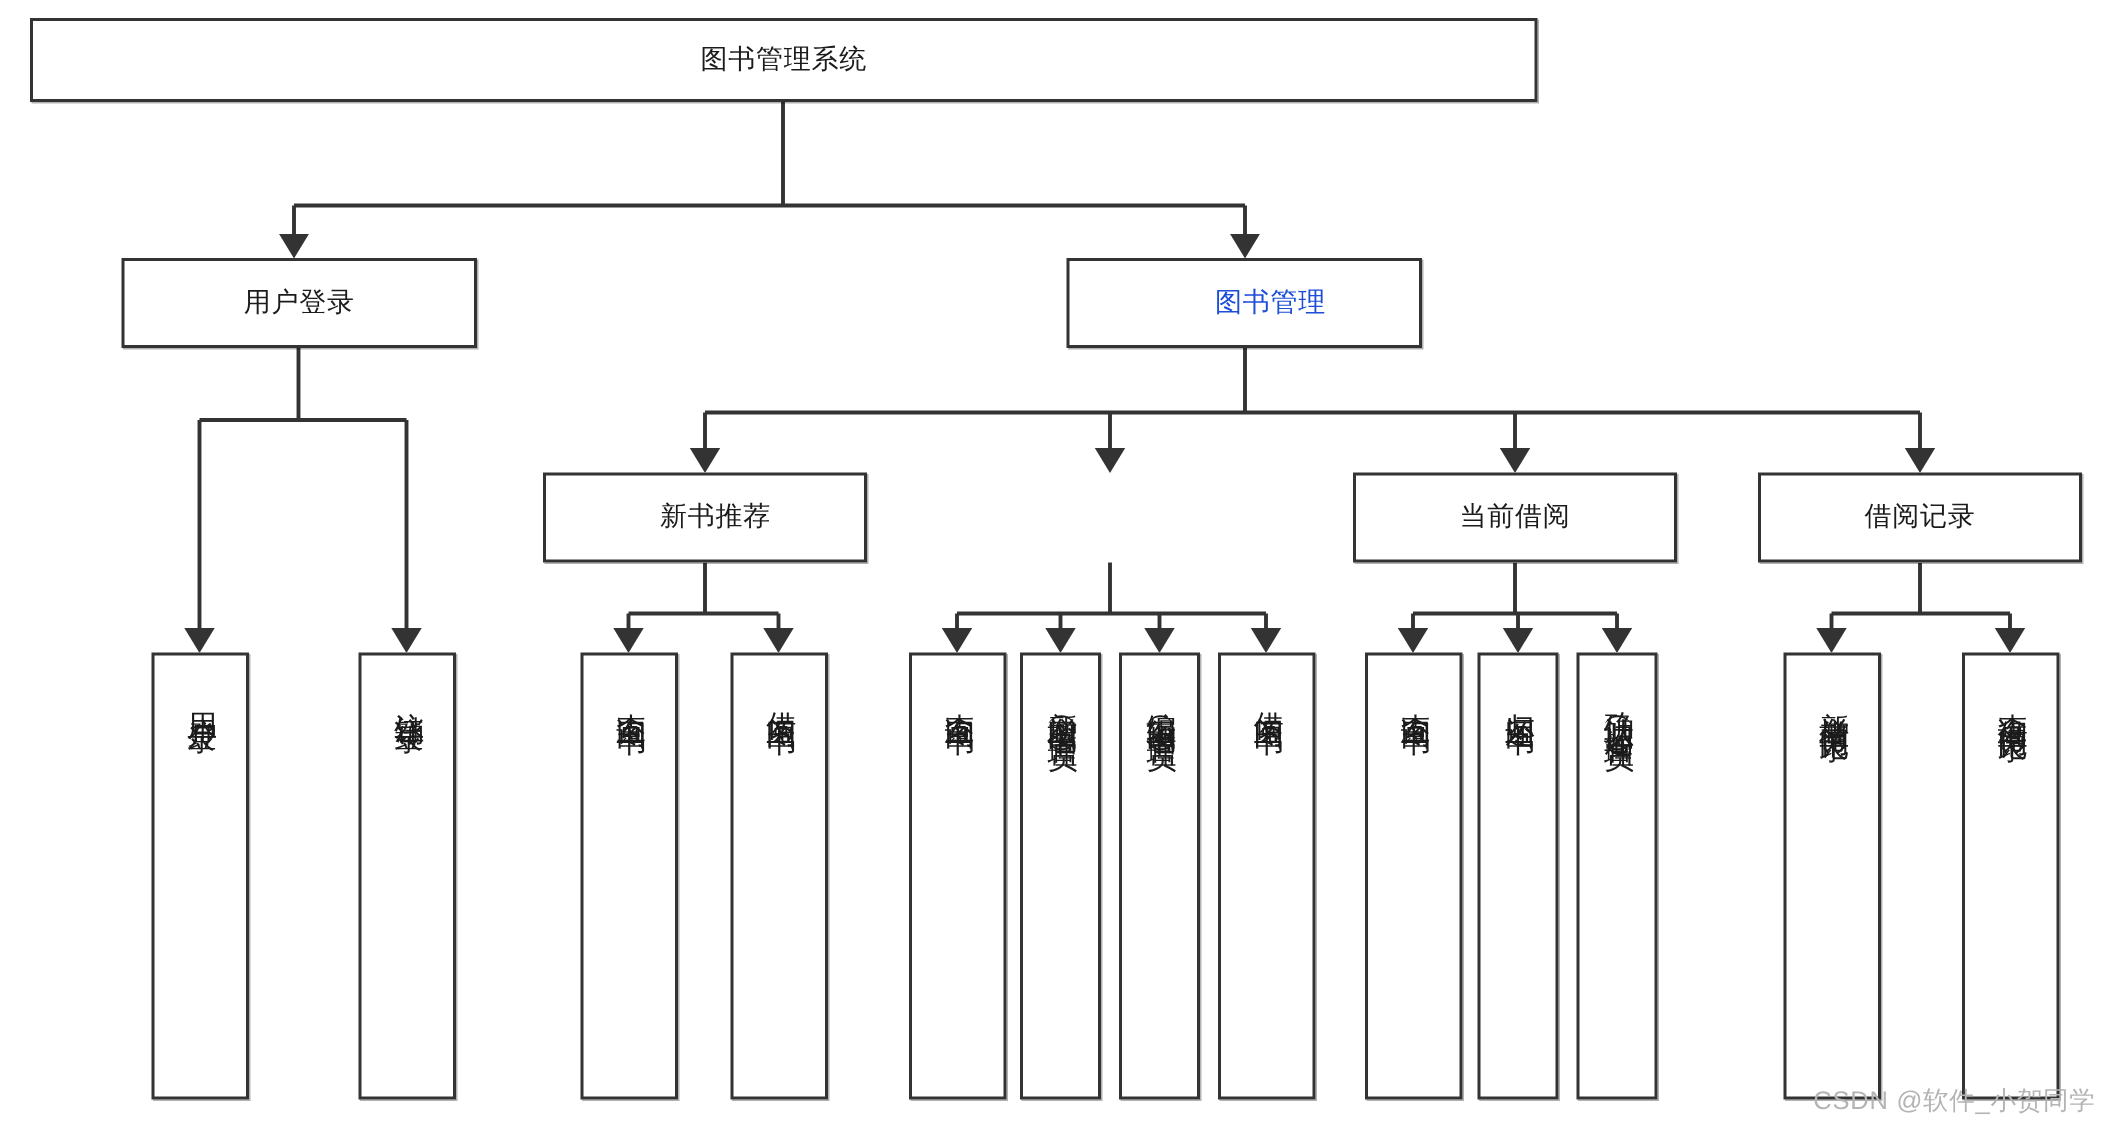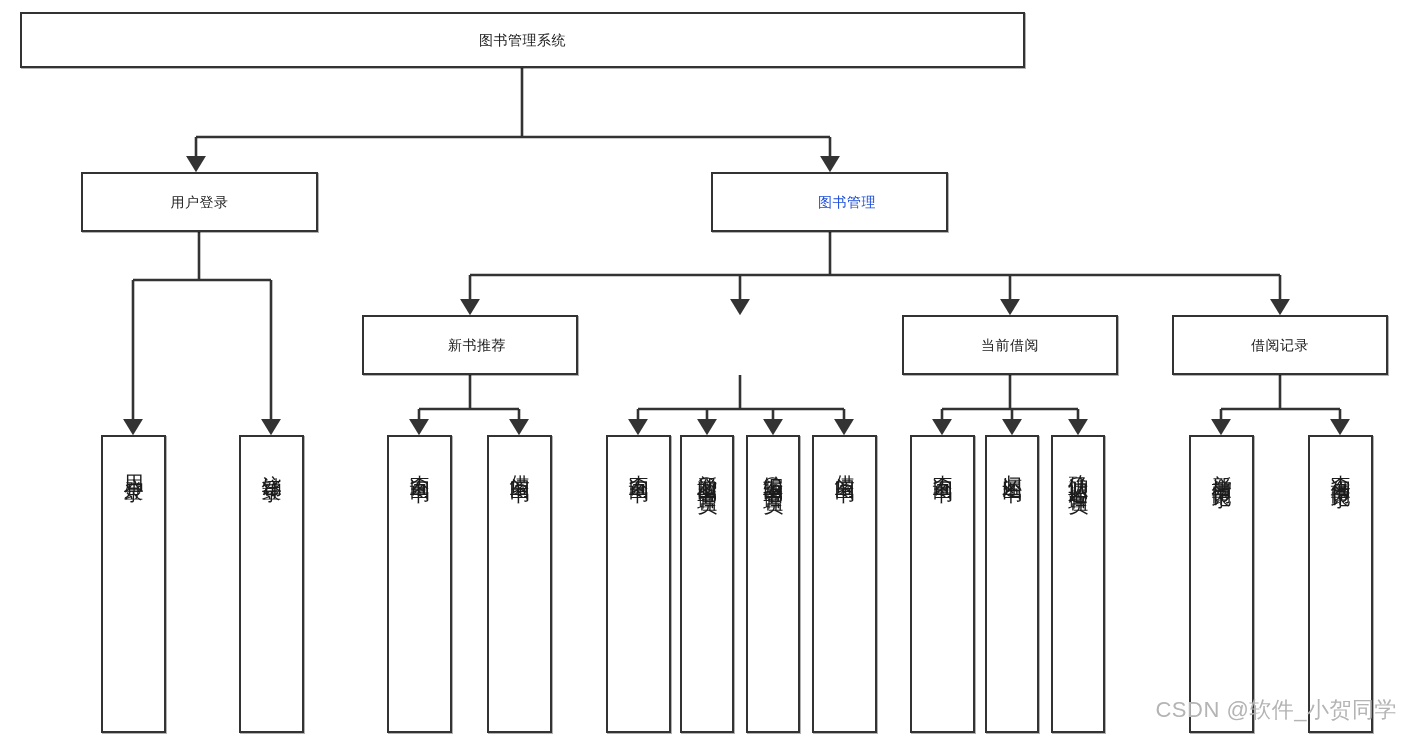--- a/index.html
+++ b/index.html
@@ -32,21 +32,21 @@
     background: #ffffff;
     border: 2px solid #333333;
     box-shadow: 1px 1px 0 rgba(0,0,0,0.30);
     display: flex;
     align-items: center;
     justify-content: center;
     z-index: 2;
   }
   .node-label {
     color: #1b1b1b;
-    font-size: 14px;
+    font-size: 18px;
     line-height: 1.18;
     letter-spacing: 0.5px;
     text-align: center;
     white-space: nowrap;
   }
   .node.vertical {
     align-items: flex-start;
     justify-content: center;
     padding-top: 22px;
   }
@@ -54,22 +54,22 @@
     writing-mode: vertical-rl;
     text-orientation: upright;
     -webkit-writing-mode: vertical-rl;
     letter-spacing: 3px;
     font-size: 20px;
     white-space: nowrap;
   }
   #watermark {
     position: absolute;
     right: 8px;
-    bottom: 22px;
-    font-size: 22px;
+    bottom: 2px;
+    font-size: 17px;
     color: #b4b4b4;
     letter-spacing: 0.5px;
     z-index: 5;
     white-space: nowrap;
   }
 </style>
 </head>
 <body>
 
 <div id="diagram-root" style="background: rgb(255, 255, 255);">

